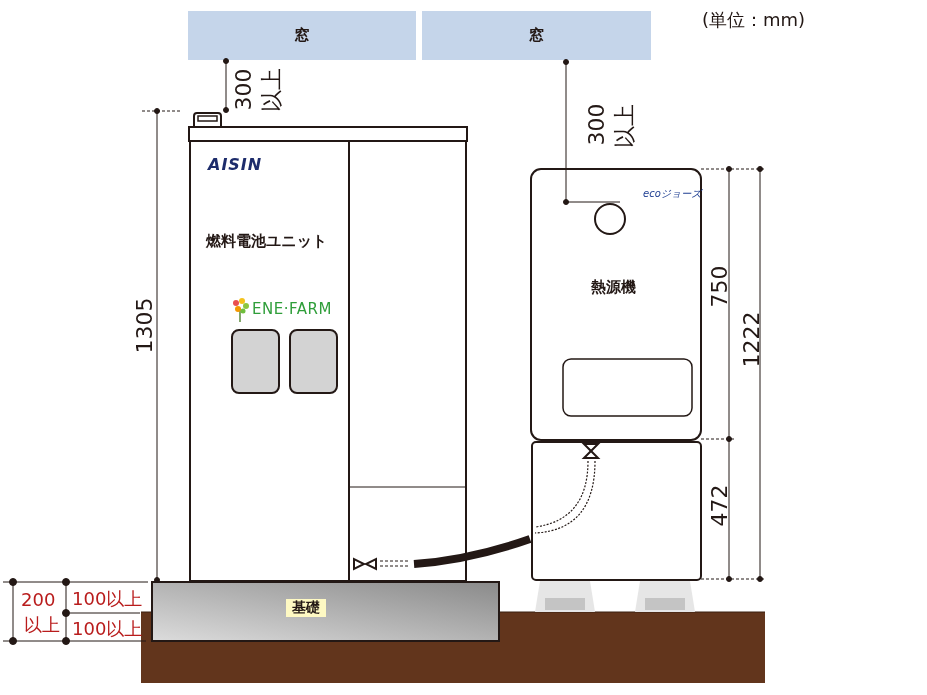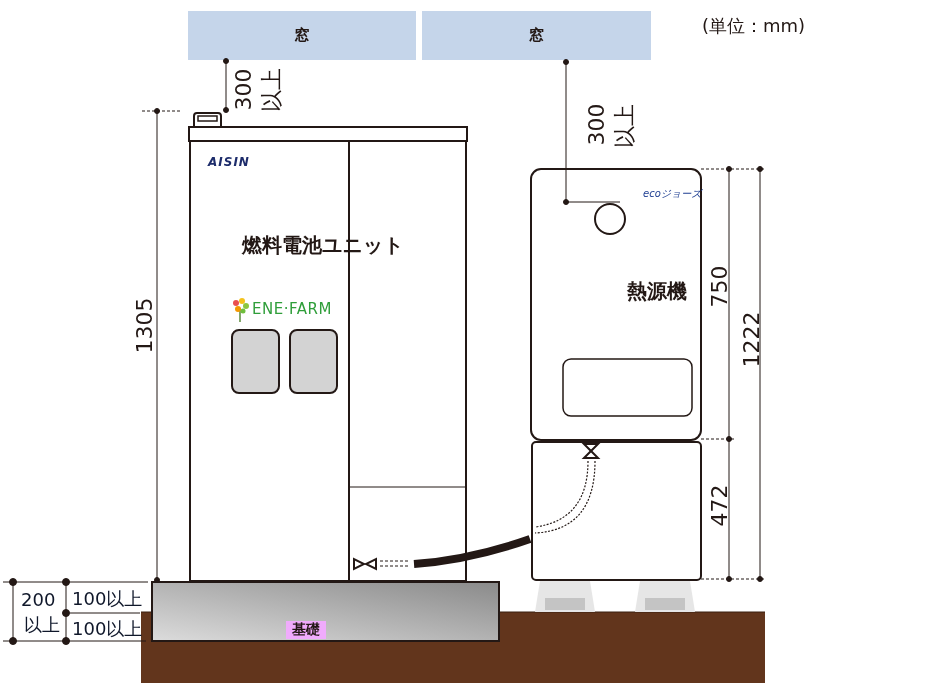--- a/index.html
+++ b/index.html
@@ -1,27 +1,27 @@
 <!DOCTYPE html>
 <html><head>
 <meta charset="utf-8">
 <style>
   html,body{margin:0;padding:0;background:#fff;}
   body{width:927px;height:695px;position:relative;overflow:hidden;font-family:"DejaVu Sans","Liberation Sans",sans-serif;color:#231815;}
   .abs{position:absolute;}
   .window{position:absolute;background:#c5d5ea;display:flex;align-items:center;justify-content:center;font-size:15px;font-weight:bold;color:#231815;}
-  .unit{position:absolute;left:702px;top:14px;font-size:18px;color:#231815;}
+  .unit{position:absolute;left:702px;top:8px;font-size:18px;color:#231815;}
   .vtext{position:absolute;font-size:22px;color:#231815;transform:rotate(-90deg);transform-origin:center;white-space:nowrap;}
-  .label{position:absolute;font-size:20px;font-weight:bold;color:#231815;white-space:nowrap;margin-left:36px;}
-  .aisin{position:absolute;left:208px;top:155px;font-size:12px;font-weight:bold;font-style:italic;color:#1d2c6b;letter-spacing:1px;text-align:center;}
+  .label{position:absolute;font-size:15px;font-weight:bold;color:#231815;white-space:nowrap;}
+  .aisin{position:absolute;left:208px;top:155px;font-size:16px;font-weight:bold;font-style:italic;color:#1d2c6b;letter-spacing:1px;text-align:center;}
   .enefarm{position:absolute;left:230px;top:298px;display:flex;align-items:center;}
   .enefarm .txt{font-size:15px;color:#2f9e3a;letter-spacing:0.5px;margin-left:4px;}
   .eco{position:absolute;left:643px;top:187px;font-size:10px;color:#1d3d91;font-style:italic;font-weight:normal;}
-  .kiso{position:absolute;left:286px;top:621px;background:#f0abfc;padding:0 6px;font-size:14px;font-weight:bold;color:#231815;}
-  .dimtxt{position:absolute;font-size:18px;color:#0f172a;white-space:nowrap;text-align:center;}
+  .kiso{position:absolute;left:286px;top:599px;background:#fef9c3;padding:0 6px;font-size:14px;font-weight:bold;color:#231815;}
+  .dimtxt{position:absolute;font-size:18px;color:#b91c1c;white-space:nowrap;text-align:center;}
 </style>
 </head>
 <body>
 
 <div class="window" style="left:188px;top:11px;width:228px;height:49px;">
   <span>窓</span>
 </div>
 <div class="window" style="left:422px;top:11px;width:229px;height:49px;">
   <span>窓</span>
 </div>

